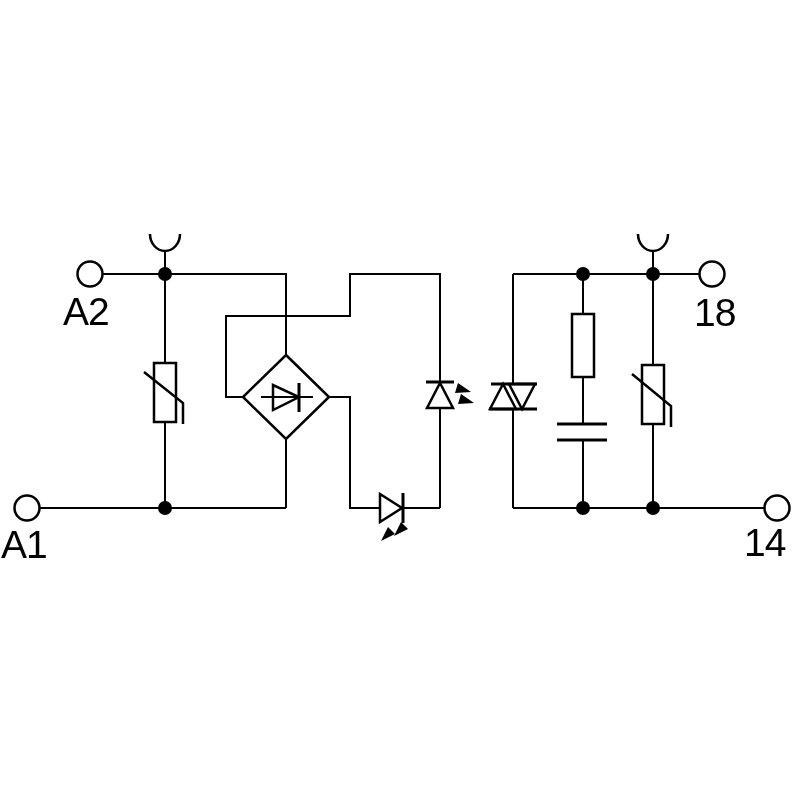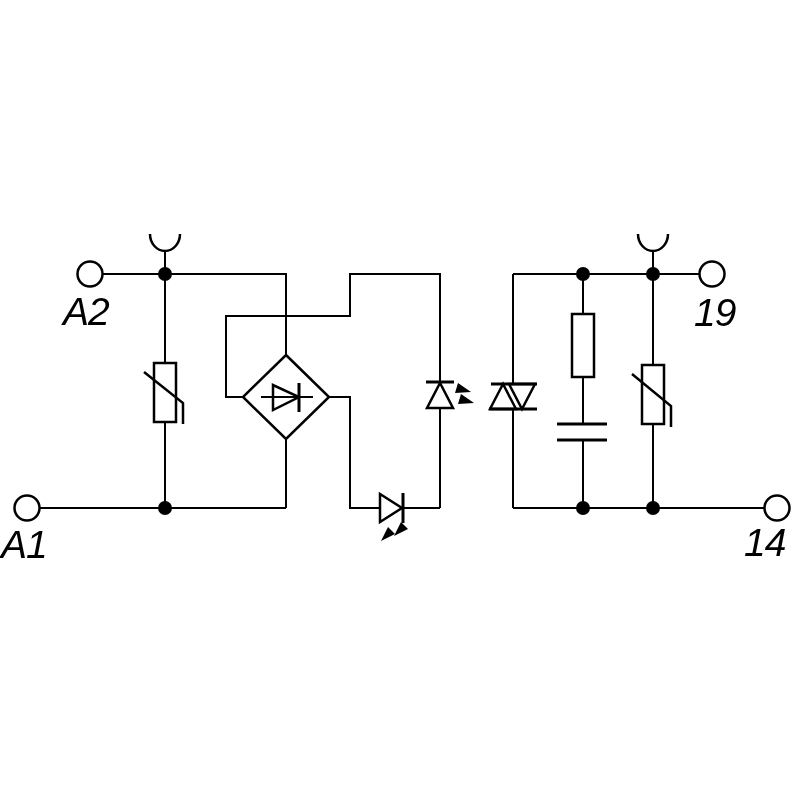--- a/index.html
+++ b/index.html
@@ -2,21 +2,20 @@
 <html style="--ink: #000000; --bg: #ffffff;"><head>
 <meta charset="utf-8">
 <style>
   :root { --ink:#000000; --bg:#ffffff; }
   html,body { margin:0; padding:0; }
   body { background:var(--bg); }
   .stage {
     position:relative; width:800px; height:800px;
     background:var(--bg); overflow:hidden;
     font-family:"Liberation Sans", sans-serif;
-    font-style:italic;
   }
   .stage svg { position:absolute; left:0; top:0; color:var(--ink); }
   .term-label {
     position:absolute; color:var(--ink);
     font-size:39px; line-height:1; letter-spacing:-1px;
     white-space:nowrap; user-select:none;
   }
   .lbl-a2 { left:63px;  top:292px; }
   .lbl-a1 { left:1px;   top:525px;text-align:right; }
   .lbl-13 { left:694px; top:293px; }
@@ -110,15 +109,15 @@
     <g stroke="currentColor" stroke-width="2.5" fill="var(--bg)">
       <circle cx="90" cy="274" r="12.5"></circle>
       <circle cx="27" cy="508" r="12.5"></circle>
       <circle cx="712" cy="274" r="12.5"></circle>
       <circle cx="777" cy="508" r="12.5"></circle>
     </g>
   </svg>
 
   <div class="term-label lbl-a2">A2</div>
   <div class="term-label lbl-a1">A1</div>
-  <div class="term-label lbl-13">19</div>
+  <div class="term-label lbl-13">18</div>
   <div class="term-label lbl-14">14</div>
 </div>
 
 </body></html>

